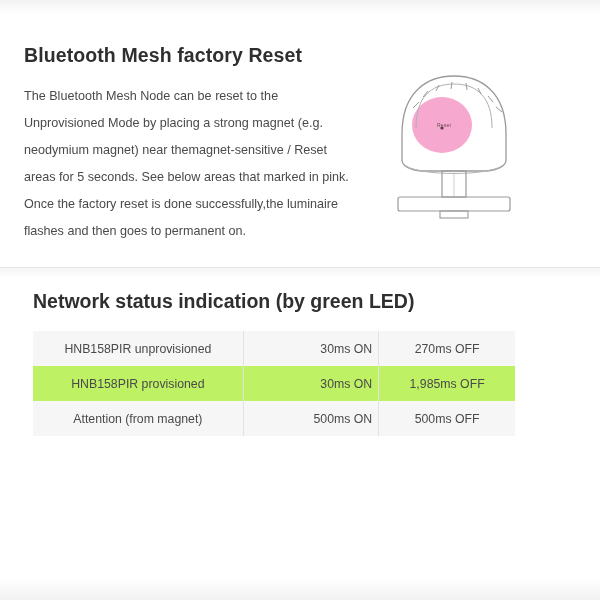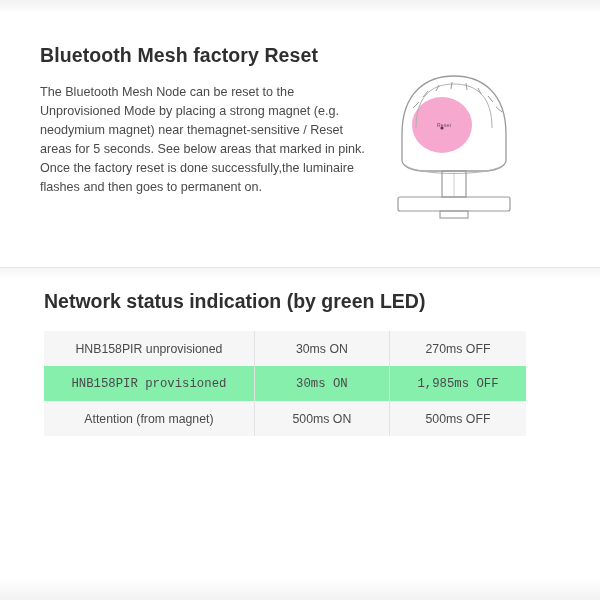--- a/index.html
+++ b/index.html
@@ -16,35 +16,35 @@
   }
   .page {
     position: relative;
     width: 600px;
     height: 600px;
     background: #ffffff;
   }
   
   .section-reset {
     position: relative;
-    padding: 44px 40px 0 40px;
+    padding: 44px 40px 0 24px;
     height: 232px;
     box-sizing: border-box;
   }
   .heading {
     font-size: 19.5px;
     font-weight: bold;
     color: #2f2f2f;
     letter-spacing: 0.1px;
     margin: 0 0 16px 0;
   }
   .body-copy {
     width: 330px;
     font-size: 12.6px;
-    line-height: 19px;
+    line-height: 27px;
     color: #4a4a4a;
     margin: 0;
   }
   .divider {
     position: absolute;
     left: 0;
     top: 267px;
     width: 600px;
     height: 1px;
     background: #e6e6e6;
@@ -75,21 +75,21 @@
     font-size: 5px;
     color: #6a4a55;
     letter-spacing: 0.2px;
   }
   
   .section-status {
     position: absolute;
     left: 0;
     top: 290px;
     width: 600px;
-    padding: 0 44px;
+    padding: 0 33px;
     box-sizing: border-box;
   }
   .heading2 {
     font-size: 19.5px;
     font-weight: bold;
     color: #2f2f2f;
     margin: 0 0 18px 0;
   }
   table.status-table {
     border-collapse: collapse;
@@ -105,25 +105,24 @@
     vertical-align: middle;
     border-right: 1px solid #e2e2e2;
   }
   table.status-table td:last-child {
     border-right: none;
   }
   table.status-table tr.odd td {
     background: #f6f6f6;
   }
   table.status-table tr.even td {
-    background: #86efac;
-    font-family: Liberation Mono, monospace;
+    background: #bef264;
   }
   table.status-table td.c0 { width: 214px; text-align: center; }
-  table.status-table td.c1 { width: 134px; }
+  table.status-table td.c1 { width: 134px; text-align: right; }
   table.status-table td.c2 { width: 134px; }
   
   .page-bottom-shade {
     position: absolute;
     left: 0;
     bottom: 0;
     width: 600px;
     height: 22px;
     background: linear-gradient(to bottom, rgba(255,255,255,0), rgba(0,0,0,0.05));
   }

